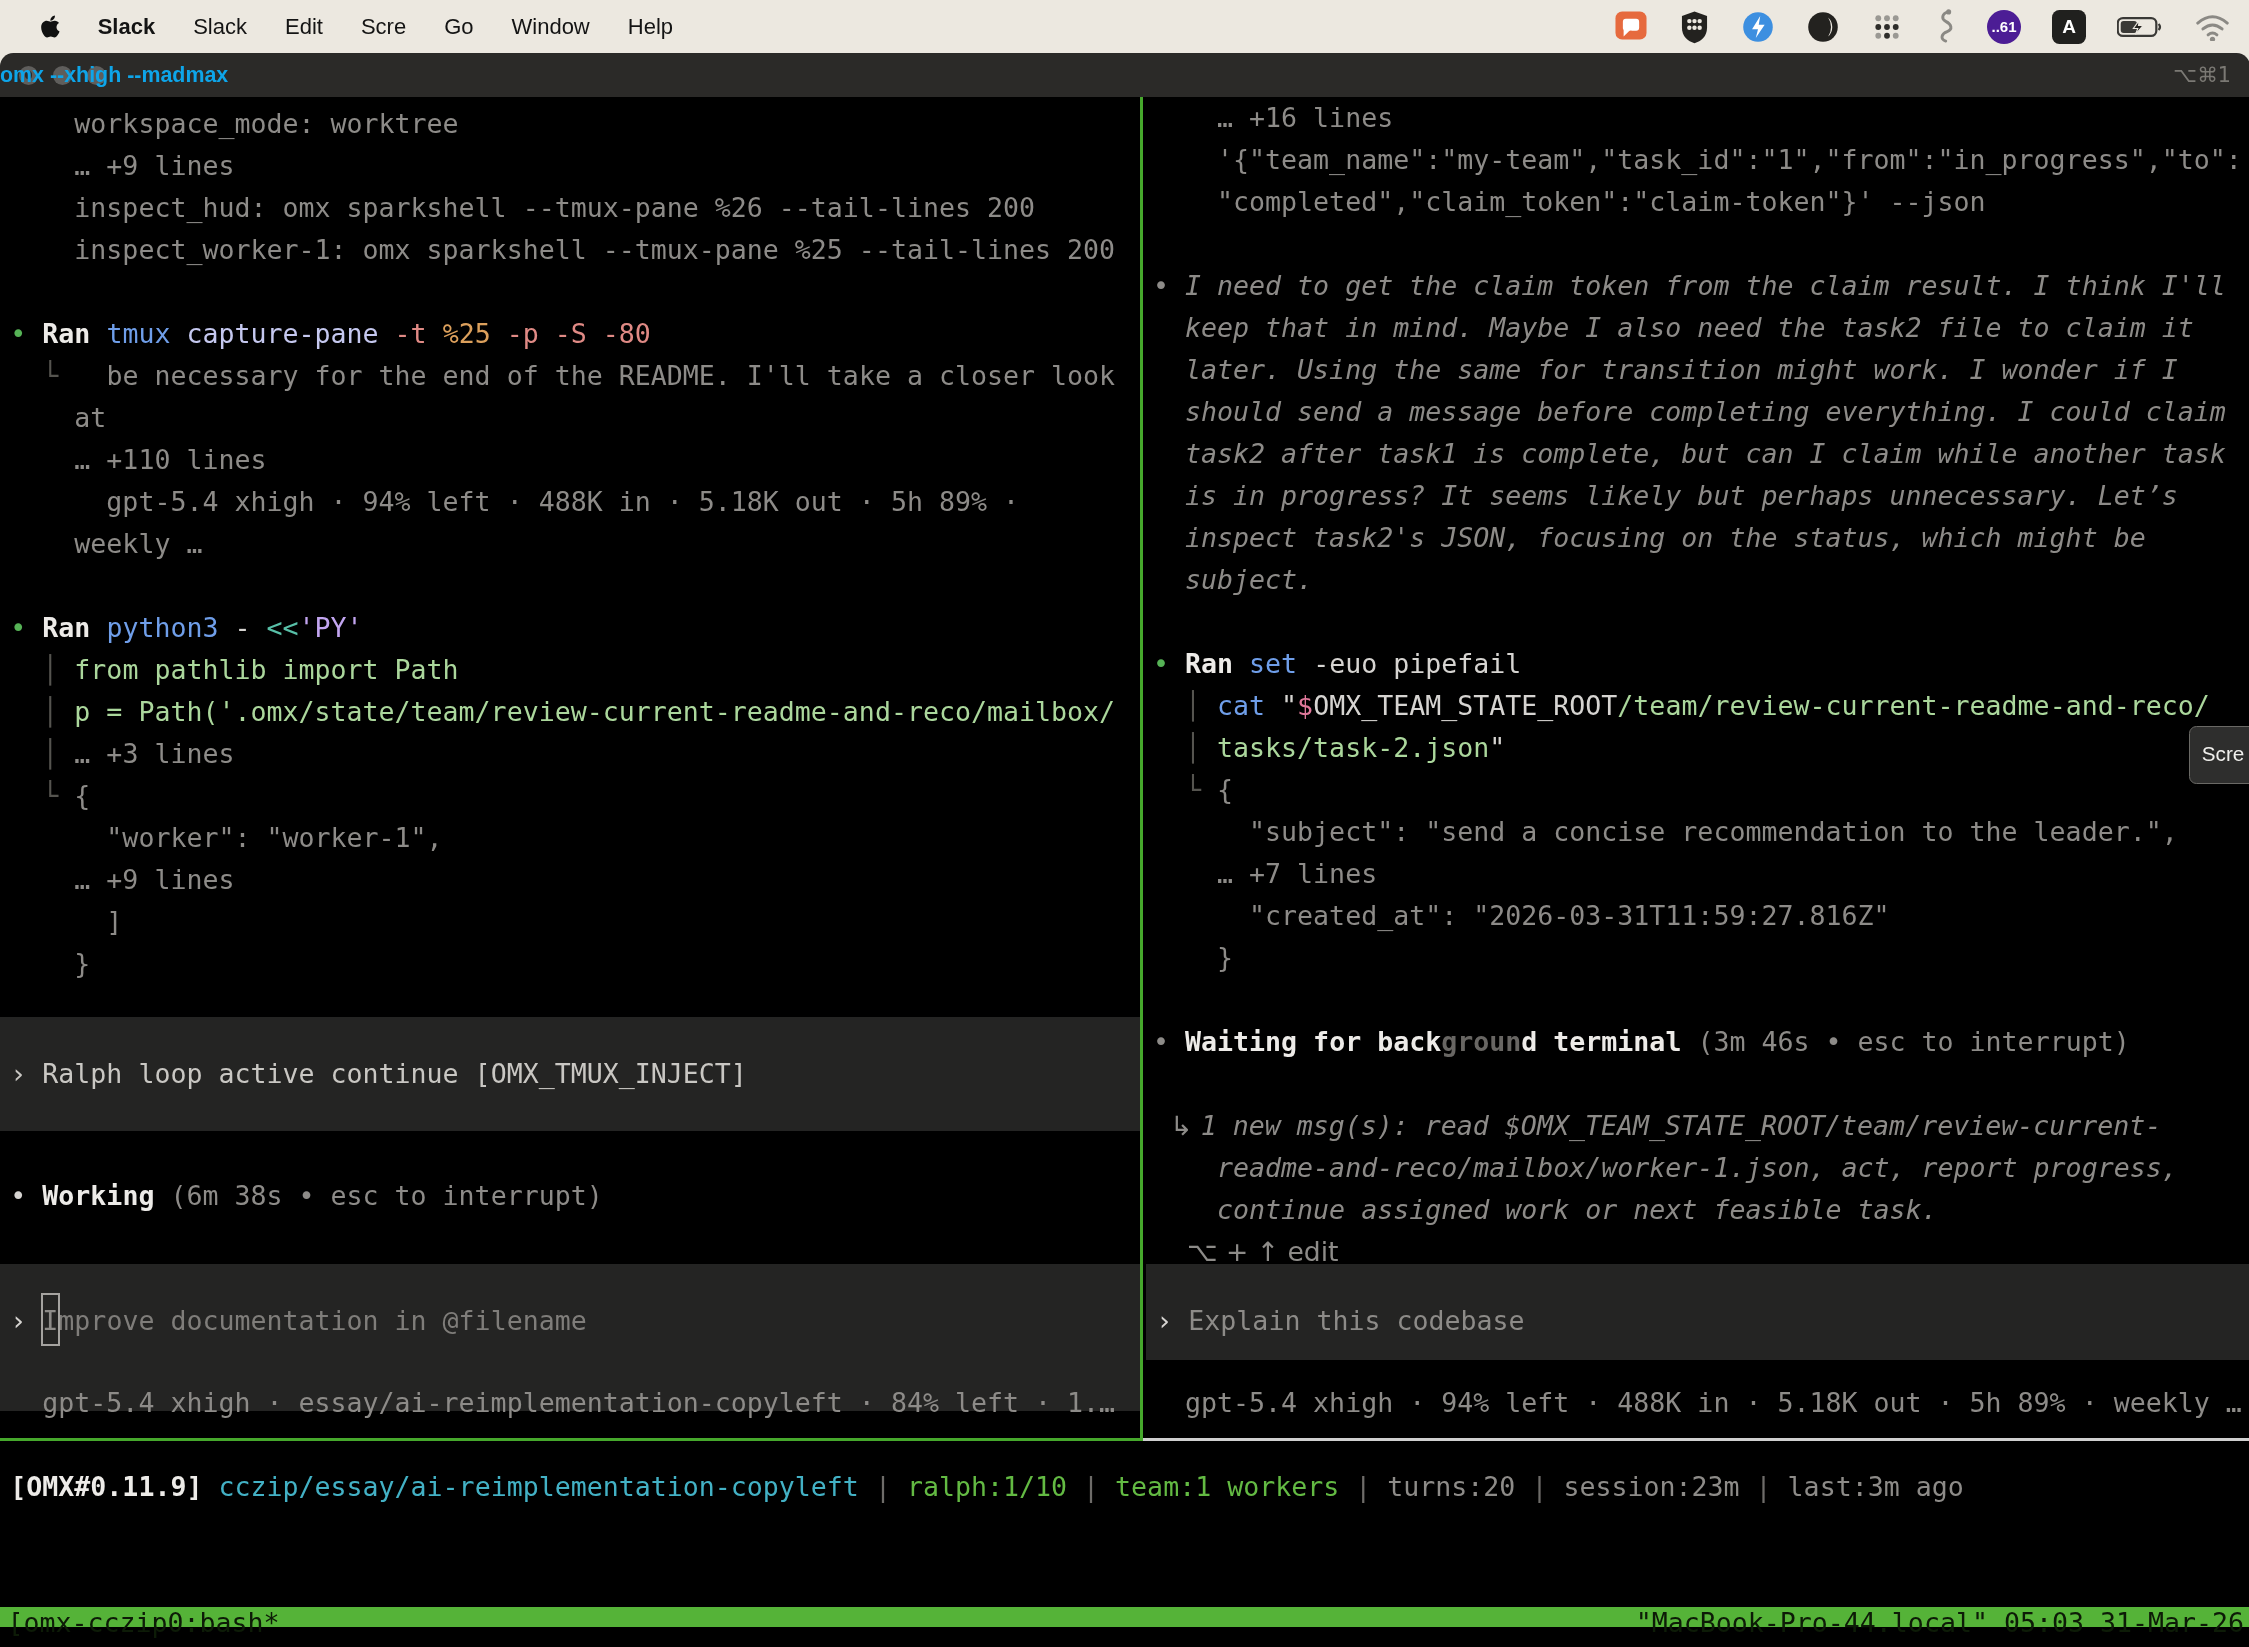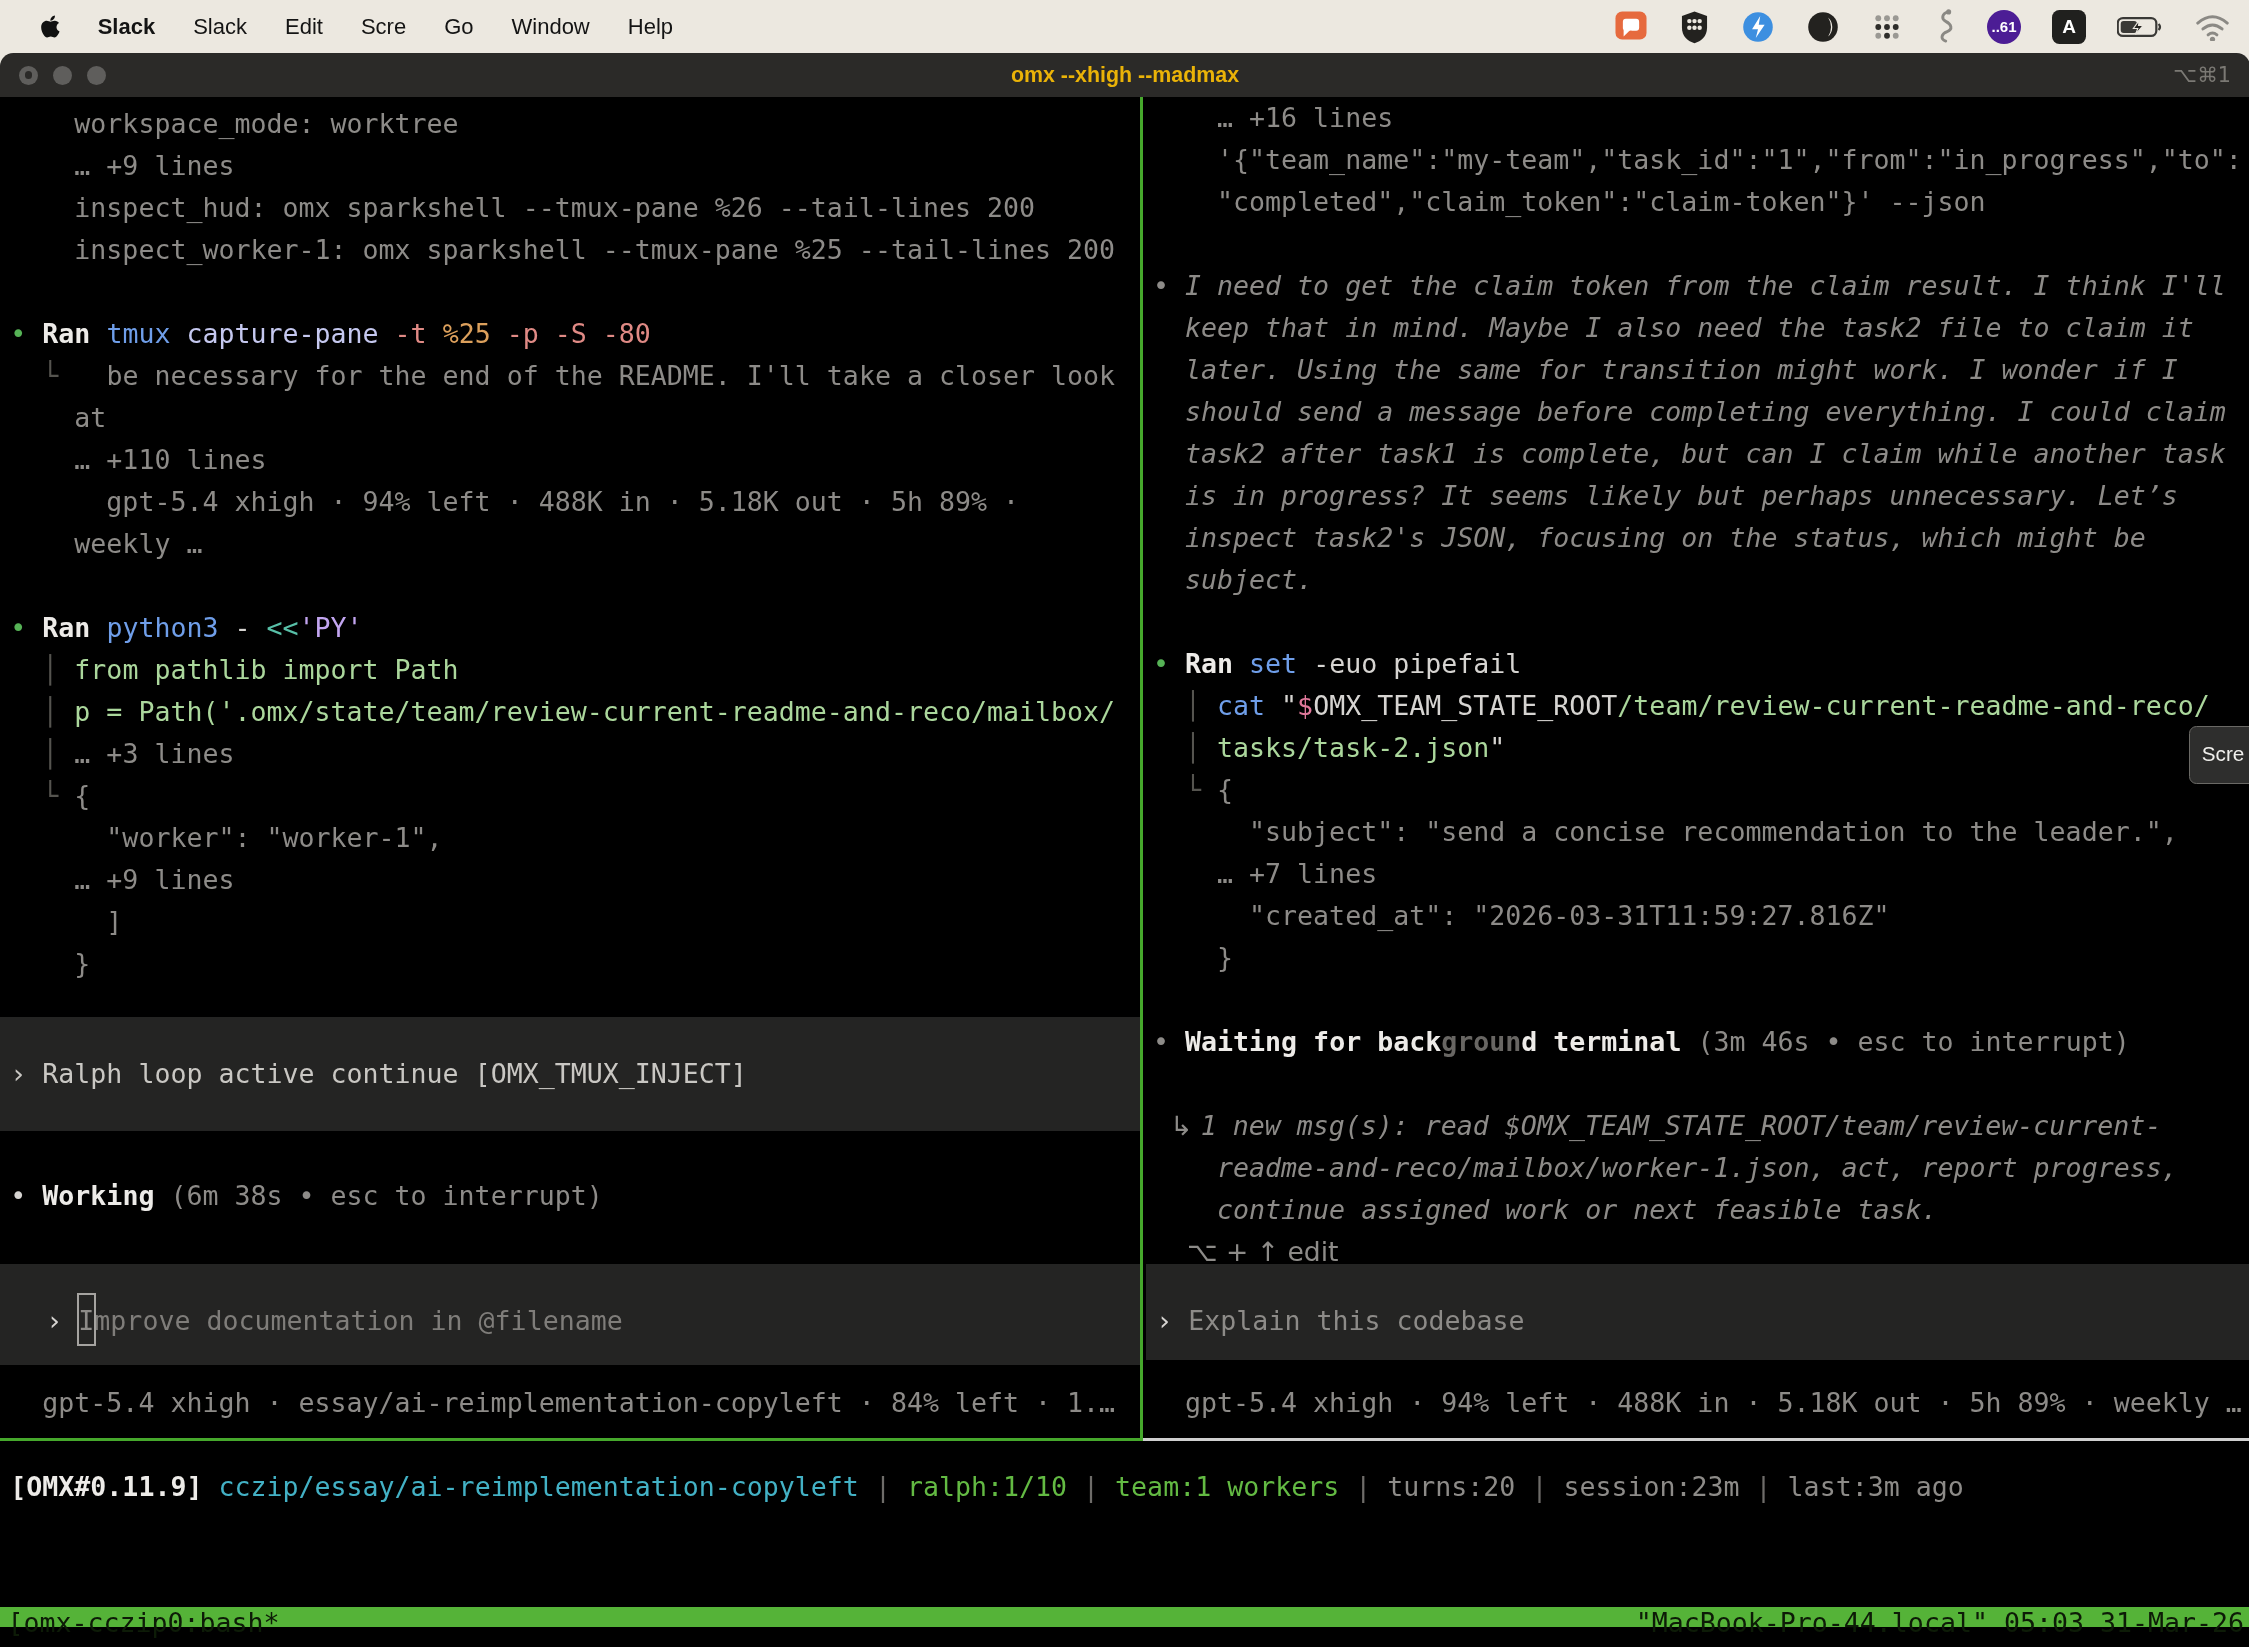--- a/index.html
+++ b/index.html
@@ -29,22 +29,22 @@
 
   
   #titlebar { position:absolute; left:0; top:53px; width:2250px; height:44px;
               background:#2b2a28; border-radius:13.3px 13.3px 0 0; z-index:2;
               display:flex; align-items:center; }
   .tl { width:19px; height:19px; border-radius:50%; background:#5f5e5c;
         display:inline-block; margin-right:14.8px; position:relative; }
   .tl.dot::after { content:""; position:absolute; left:5.9px; top:5.9px; width:7.4px;
                    height:7.4px; border-radius:50%; background:#2b2a28; }
   #traffic { margin-left:19px; display:flex; align-items:center; }
-  #win-title { position:absolute; left:0; right:0; text-align:center;
-               font-size:21.4px; font-weight:bold; color:#eab308; }
+  #win-title { position:absolute; left:0; right:0; text-align:left;
+               font-size:21.4px; font-weight:bold; color:#0ea5e9; }
   #win-shortcut { position:absolute; right:19px; font-size:20.7px; color:#7b7974;
                   font-family:"DejaVu Sans", sans-serif; }
 
   
   #terminal { position:absolute; left:0; top:97px; width:2250px; height:1550px;
               background:#000; border-radius:0 0 13.3px 13.3px; overflow:hidden; z-index:3; }
   .mono, .row { font-family:"DejaVu Sans Mono", monospace; font-size:26.6px; }
   .row { white-space:pre; height:42px; line-height:42px; }
   .abs { position:absolute; }
 
@@ -74,21 +74,21 @@
                       top:-11.8px; bottom:-10.3px; border:2.2px solid #a5a3a0; }
   .s-sym { font-family:"DejaVu Sans","DejaVu Sans Mono", sans-serif; }
 
   .band { position:absolute; background:#242423; }
   .band-line { padding-left:10.3px; white-space:pre; }
 
   #l-rows { left:10.3px; top:5.9px; }
   #band-ralph   { left:0; top:920px; width:1140px; height:114px; }
   #band-ralph .band-line { line-height:114px; }
   #working-line { left:10.3px; top:1078px; }
-  #band-improve { left:0; top:1167px; width:1140px; height:101px;padding-left:36px; }
+  #band-improve { left:0; top:1167px; width:1140px; height:147px; }
   #band-improve .band-line { line-height:113px; }
   #l-status { left:10.3px; top:1285px; }
 
   #divider-v { left:1140px; top:0; width:3px; height:1341px; background:#46a82c; }
   #border-l  { left:0; top:1341px; width:1143px; height:3px; background:#46a82c; }
   #border-r  { left:1143px; top:1341px; width:1107px; height:3px; background:#cfcfcf; }
 
   #r-rows { left:1153px; top:0; }
   #band-explain { left:1146px; top:1167px; width:1104px; height:96px; }
   #band-explain .band-line { line-height:113px; }

